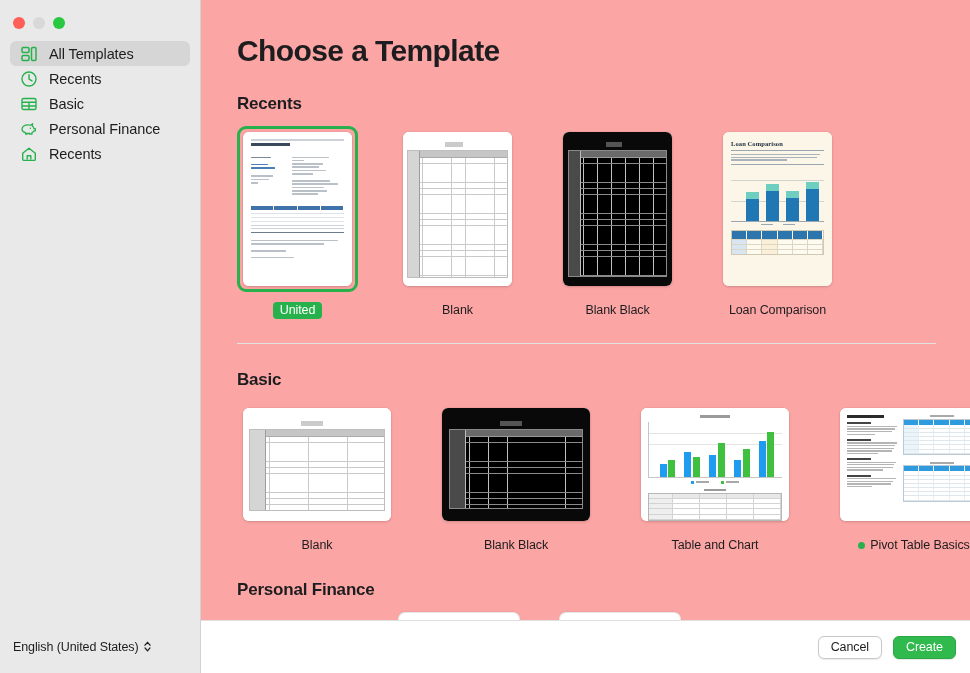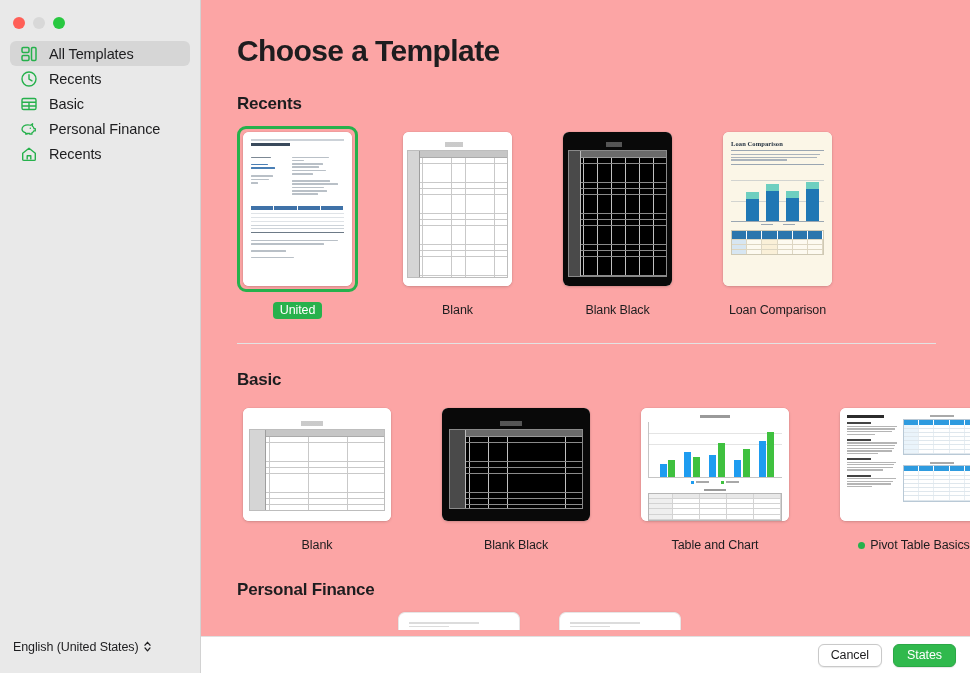--- a/index.html
+++ b/index.html
@@ -341,21 +341,21 @@
     overflow: hidden;
   }
   .pf-tile .pf-lines { padding: 9px 10px 0; }
   .pf-tile .pf-lines i { display:block; height:1.6px; background:#dcdcdc; margin-bottom:2px; width:70%; }
   .pf-spacer { width: 122px; flex: 0 0 122px; }
 
   
   .bottom-bar {
     position: absolute;
     left: 0; right: 0; bottom: 0;
-    height: 37px;
+    height: 53px;
     background: #ffffff;
     border-top: 1px solid #e0e0e0;
     display: flex;
     align-items: center;
     justify-content: flex-end;
     gap: 11px;
     padding-right: 14px;
   }
   .btn {
     height: 23px;
@@ -969,17 +969,17 @@
                 <i style="width:40%"></i>
               </div>
           </div>
         </div>
       </div>
 
     </div>
 
     <div class="bottom-bar">
       <div class="btn btn-cancel">Cancel</div>
-      <div class="btn btn-create">States</div>
+      <div class="btn btn-create">Create</div>
     </div>
 
   </section>
 </div>
 
 </body></html>

